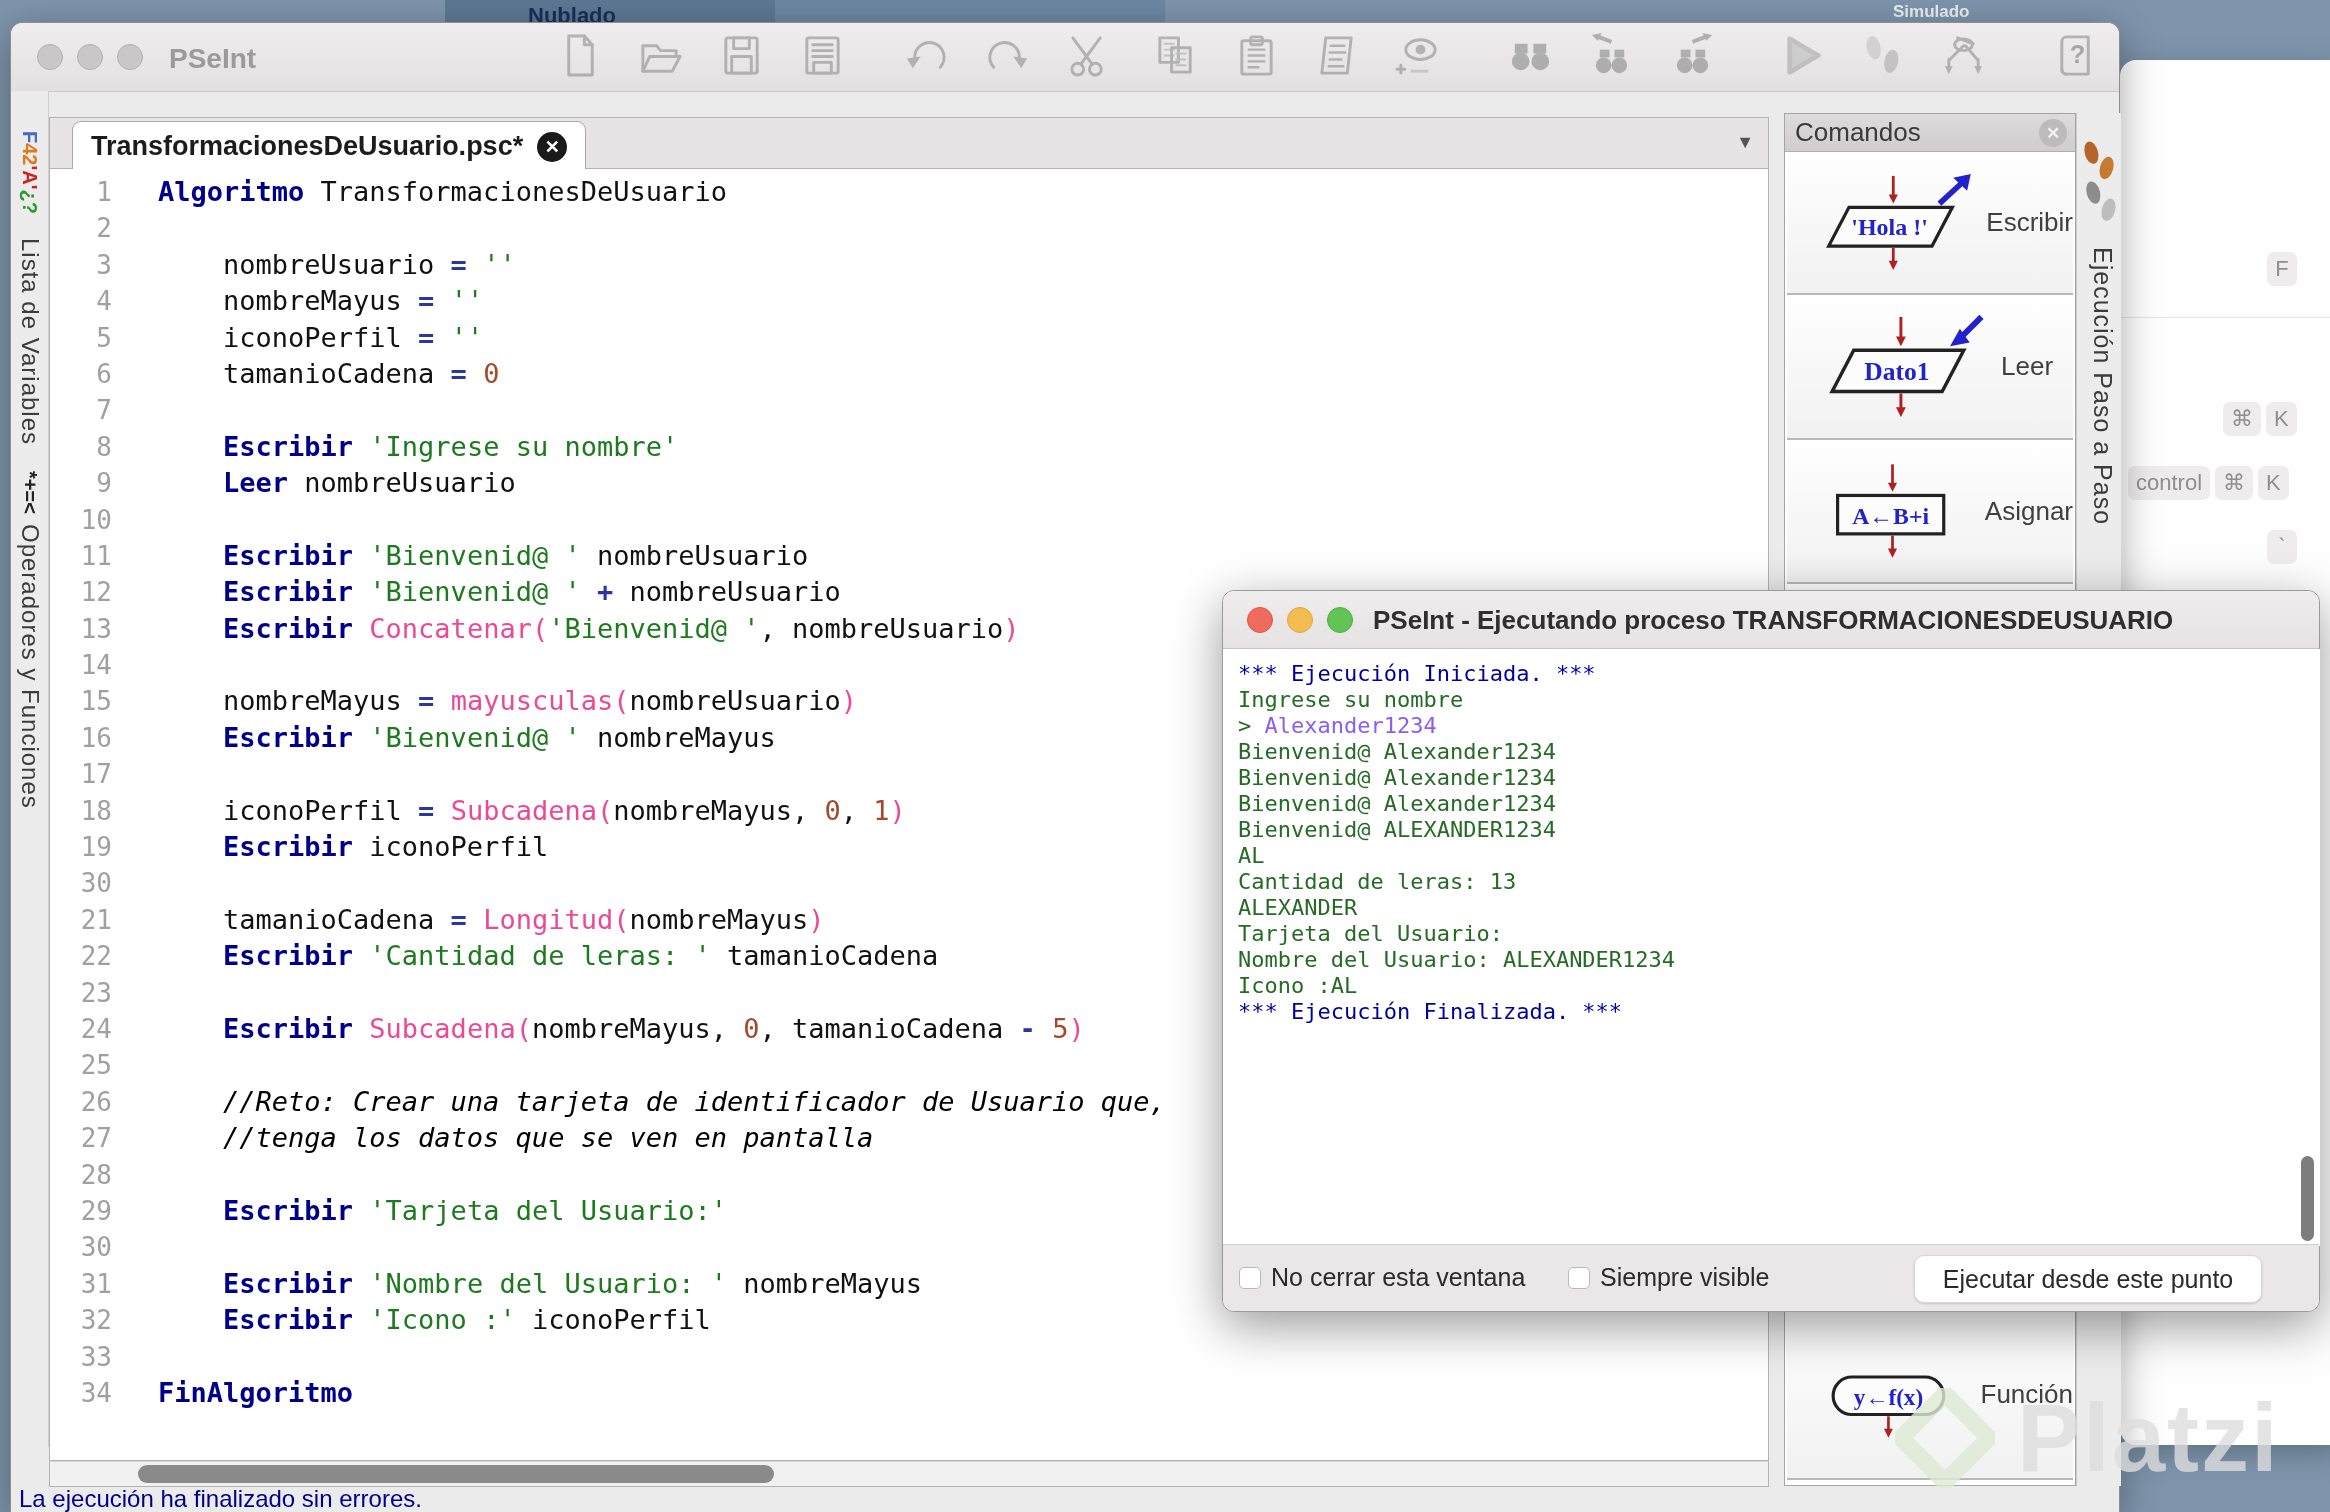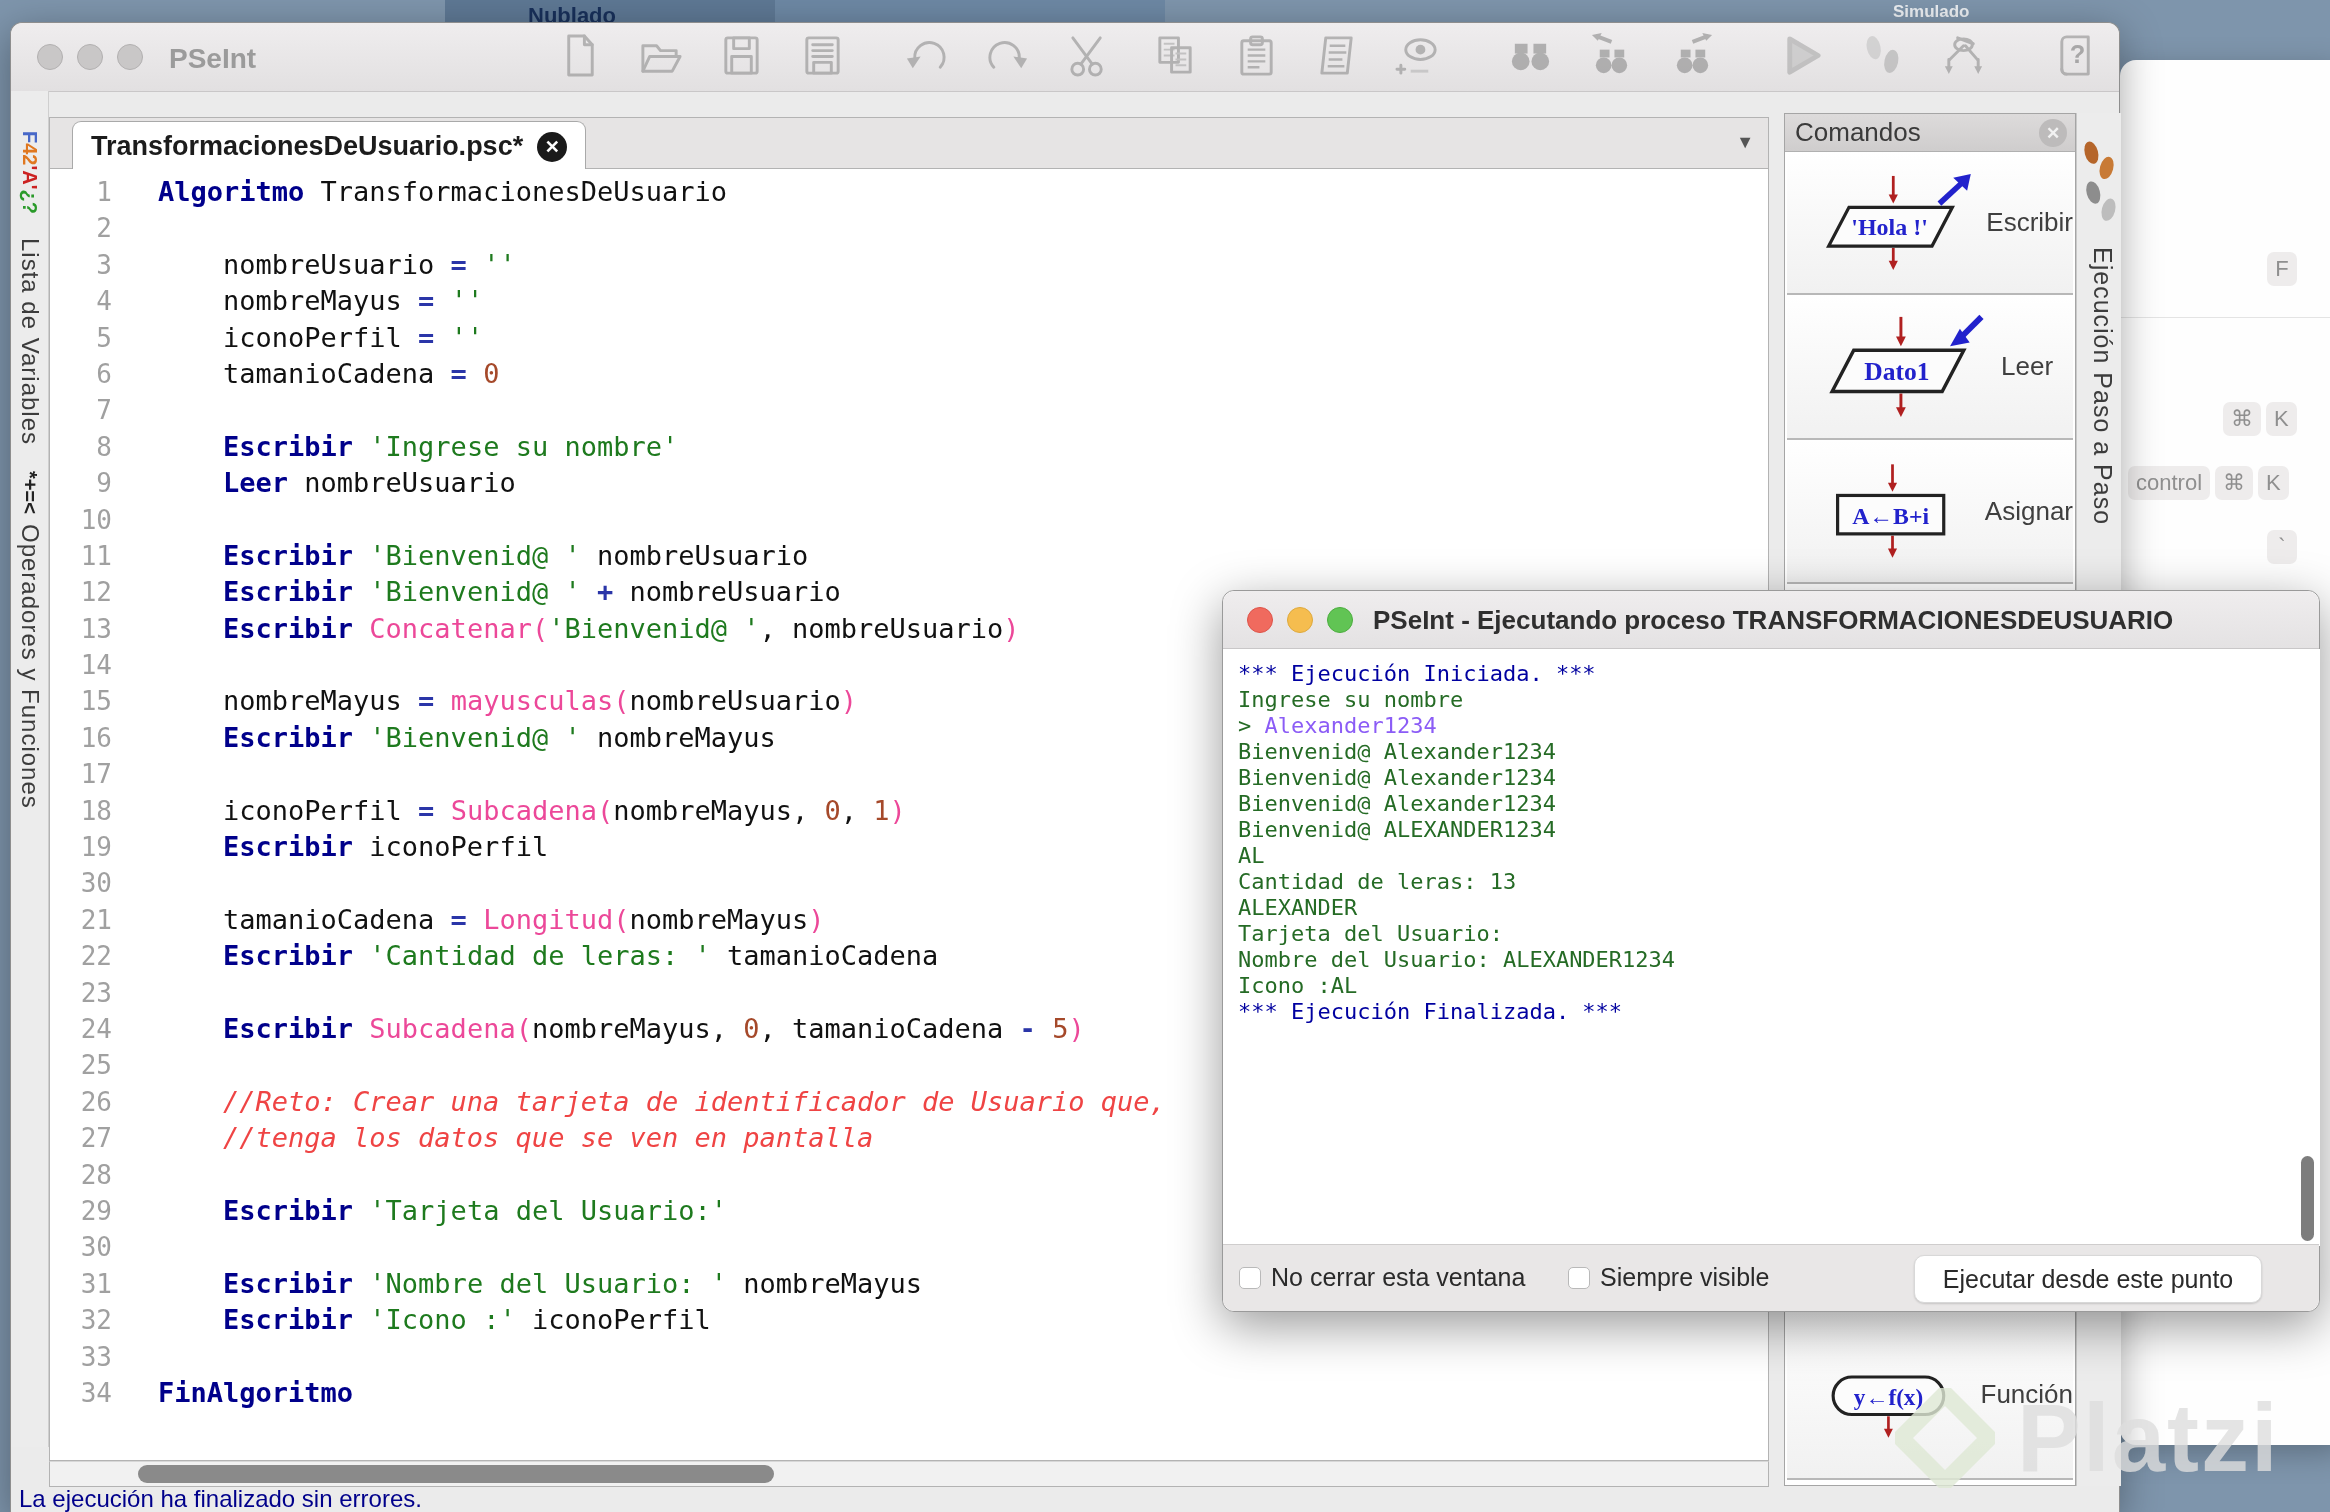--- a/index.html
+++ b/index.html
@@ -43,21 +43,21 @@
   #tab .tabtitle{font-size:27px;font-weight:600;color:#1c1c1c;}
   .closebadge{width:30px;height:30px;border-radius:50%;background:#1a1a1a;color:#fff;font-size:18px;font-weight:bold;
     display:flex;align-items:center;justify-content:center;}
   .tabmenu{position:absolute;right:14px;top:14px;color:#555;font-size:18px;}
   #codearea{position:absolute;left:0;top:52px;width:100%;height:1292px;background:#fff;border:1px solid #b3b3b3;border-top:none;
     box-sizing:border-box;overflow:hidden;padding-top:5px;}
   .code-line{display:flex;height:36.4px;line-height:36.4px;font-family:"DejaVu Sans Mono",monospace;font-size:27px;white-space:pre;}
   .ln{width:62px;text-align:right;padding-right:10px;color:#a0a0a0;flex:0 0 auto;font-size:26px;}
   .lc{padding-left:36px;}
   .kw{color:#00008b;font-weight:bold;} .fn{color:#ec4899;} .op{color:#2a35a8;font-weight:bold;}
-  .str{color:#1e7a1e;} .num{color:#a5492a;} .cm{color:#ef4444;font-style:italic;} .pl{color:#111;}
+  .str{color:#1e7a1e;} .num{color:#a5492a;} .cm{color:#000000;font-style:italic;} .pl{color:#111;}
   #hscroll{position:absolute;left:0;bottom:0;width:100%;height:26px;background:#f1f1f1;border:1px solid #b3b3b3;border-top:1px solid #d7d7d7;box-sizing:border-box;}
   #hthumb{position:absolute;left:88px;top:3px;width:636px;height:18px;border-radius:9px;background:#8a8a8a;}
   #statusbar{position:absolute;left:8px;top:1462px;font-size:24px;color:#00008b;}
   
   #comandos{position:absolute;left:1773px;top:90px;width:292px;height:1373px;background:#fff;border:1px solid #a5a5a5;box-sizing:border-box;}
   #cmdheader{position:absolute;left:0;top:0;width:100%;height:38px;background:linear-gradient(#dddbdb,#cfcdcd);
     border-bottom:1px solid #b0b0b0;box-sizing:border-box;display:flex;align-items:center;}
   #cmdheader span.t{font-size:26px;color:#3a3a3a;margin-left:10px;}
   #cmdclose{position:absolute;right:8px;top:5px;width:28px;height:28px;border-radius:50%;background:#bdbbbb;color:#f2f2f2;
     font-size:17px;font-weight:bold;display:flex;align-items:center;justify-content:center;}

